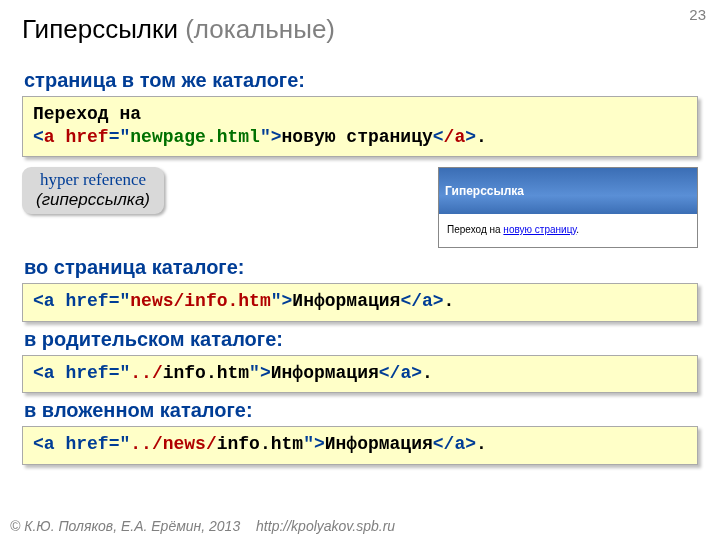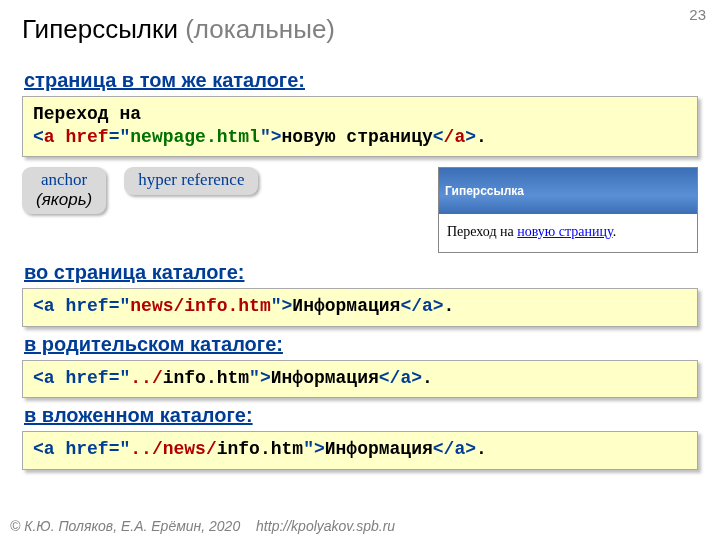--- a/index.html
+++ b/index.html
@@ -24,21 +24,20 @@
     font-size: 26px;
     color: #000;
     margin-bottom: 24px;
   }
   .title .gray { color: #808080; }
   .sub {
     font-size: 20px;
     color: #003D96;
     font-weight: bold;
     margin: 6px 0 4px 2px;
-    text-decoration: underline;
   }
   .codebox {
     background: #FFFFC8;
     border: 1px solid #aaa;
     padding: 6px 10px 8px 10px;
     font-family: "Courier New", Consolas, monospace;
     font-size: 18px;
     font-weight: bold;
     line-height: 1.25;
     box-shadow: 3px 3px 3px rgba(0,0,0,0.25);
@@ -69,22 +68,22 @@
   }
   .browser .titlebar {
     background: linear-gradient(#3B6EB5 0%, #5A8FD6 60%, #3B6EB5 100%);
     color: #fff;
     font-weight: bold;
     font-size: 12px;
     padding: 16px 6px;
   }
   .browser .body {
     padding: 10px 8px 12px 8px;
-    font-size: 14px;
-    font-family: Liberation Serif, serif;
+    font-size: 10px;
+    font-family: Liberation Sans, sans-serif;
   }
   .browser .body a { color: #0000EE; text-decoration: underline; }
   .footer {
     position: absolute;
     bottom: 6px;
     left: 10px;
     font-size: 14px;
     font-style: italic;
     color: #808080;
   }
@@ -101,25 +100,22 @@
 
 <div class="sub">страница в том же каталоге:</div>
 
 <div class="codebox">
   <span>Переход на</span><br>
   <span class="kw-navy">&lt;</span><span class="kw-red">a</span> <span class="kw-red">href</span><span class="kw-navy">=</span><span class="kw-navy">"</span><span class="kw-green">newpage.html</span><span class="kw-navy">"</span><span class="kw-navy">&gt;</span><span>новую страницу</span><span class="kw-navy">&lt;</span><span class="kw-red">/a</span><span class="kw-navy">&gt;</span><span>.</span>
 </div>
 
 <div class="row">
   <div class="pill">
-    <div class="en">anchor</div>
-    <div class="ru">(якорь)</div>
-  </div>
-  <div class="pill">
     <div class="en">hyper reference</div>
+    <div class="ru">(гиперссылка)</div>
   </div>
   <div class="browser">
     <div class="titlebar">Гиперссылка</div>
     <div class="body">
       <span>Переход на </span><a href="#">новую страницу</a><span>.</span>
     </div>
   </div>
 </div>
 
 <div class="sub">во страница каталоге:</div>
@@ -131,15 +127,15 @@
 <div class="codebox">
   <span class="kw-navy">&lt;</span><span class="kw-navy">a</span> <span class="kw-navy">href</span><span class="kw-navy">=</span><span class="kw-navy">"</span><span class="kw-red">../</span><span>info.htm</span><span class="kw-navy">"</span><span class="kw-navy">&gt;</span><span>Информация</span><span class="kw-navy">&lt;</span><span class="kw-navy">/a</span><span class="kw-navy">&gt;</span><span>.</span>
 </div>
 
 <div class="sub">в вложенном каталоге:</div>
 <div class="codebox">
   <span class="kw-navy">&lt;</span><span class="kw-navy">a</span> <span class="kw-navy">href</span><span class="kw-navy">=</span><span class="kw-navy">"</span><span class="kw-red">../news/</span><span>info.htm</span><span class="kw-navy">"</span><span class="kw-navy">&gt;</span><span>Информация</span><span class="kw-navy">&lt;</span><span class="kw-navy">/a</span><span class="kw-navy">&gt;</span><span>.</span>
 </div>
 
 <div class="footer">
-  <span>© К.Ю. Поляков, Е.А. Ерёмин, 2020</span>
+  <span>© К.Ю. Поляков, Е.А. Ерёмин, 2013</span>
   <span class="url">http://kpolyakov.spb.ru</span>
 </div>
 
 </body></html>

